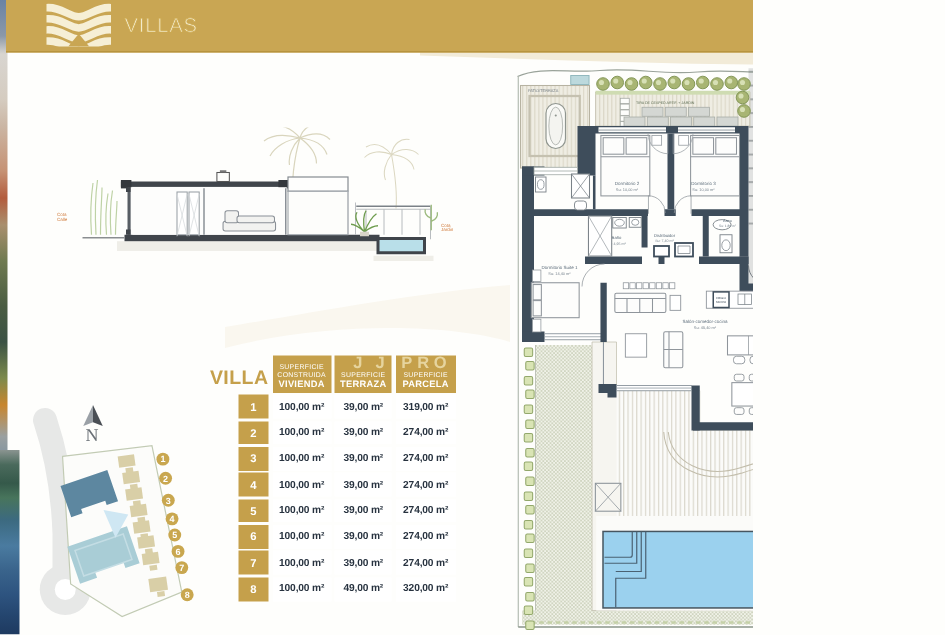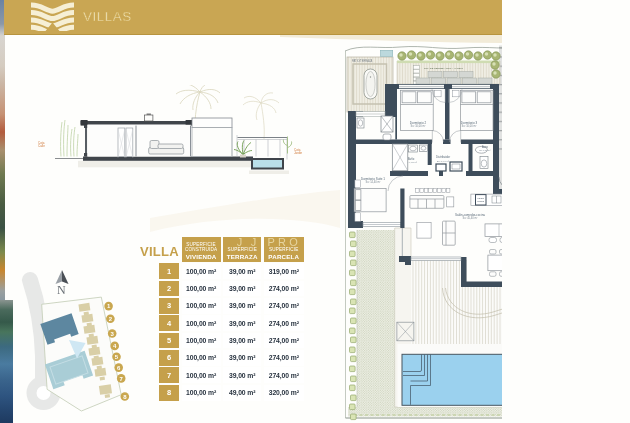--- a/index.html
+++ b/index.html
@@ -109,21 +109,21 @@
 
   <text x="264" y="66" font-size="3" fill="#d07a3a">Cota<tspan x="264" dy="3.2">Jardin</tspan></text>
 </svg>
 
 <div id="tablewrap" class="abs" style="left:159px;top:237px;width:148px;">
   <style>
     #tbl{display:grid;grid-template-columns:20px 39px 38px 40px;column-gap:2.6px;row-gap:1.7px;}
     #tbl .hc{height:24.5px;background:#c5a04b;color:#fff;text-align:center;display:flex;flex-direction:column;justify-content:flex-end;padding-bottom:2px;box-sizing:border-box;}
     #tbl .hs{font-size:4.6px;line-height:5.2px;letter-spacing:.2px;}
     #tbl .hb{font-size:6.2px;font-weight:bold;line-height:7px;letter-spacing:.2px;}
-    #tbl .wm{font-size:11px;line-height:9.5px;color:#e6d49e;letter-spacing:2.8px;font-weight:400;white-space:nowrap;}
+    #tbl .wm{font-size:11px;line-height:9.5px;color:#e6d49e;letter-spacing:2.8px;font-weight:700;white-space:nowrap;}
     #tbl .num{height:15.7px;background:#c5a04b;color:#fff;font-size:7.5px;font-weight:bold;display:flex;align-items:center;justify-content:center;}
     #tbl .val{height:15.7px;background:#fff;color:#27323f;font-size:6.8px;font-weight:bold;display:flex;align-items:center;justify-content:center;letter-spacing:-.1px;}
     #tbl .vlab{height:24.5px;display:flex;align-items:flex-end;justify-content:flex-end;color:#c5a04b;font-size:13px;font-weight:bold;padding-bottom:3px;box-sizing:border-box;letter-spacing:.3px;}
   </style>
   <div id="tbl">
 
     <div class="vlab">VILLA</div>
     <div class="hc">
           <div class="hs">SUPERFICIE<br>CONSTRUIDA</div>
           <div class="hb">VIVIENDA</div>

